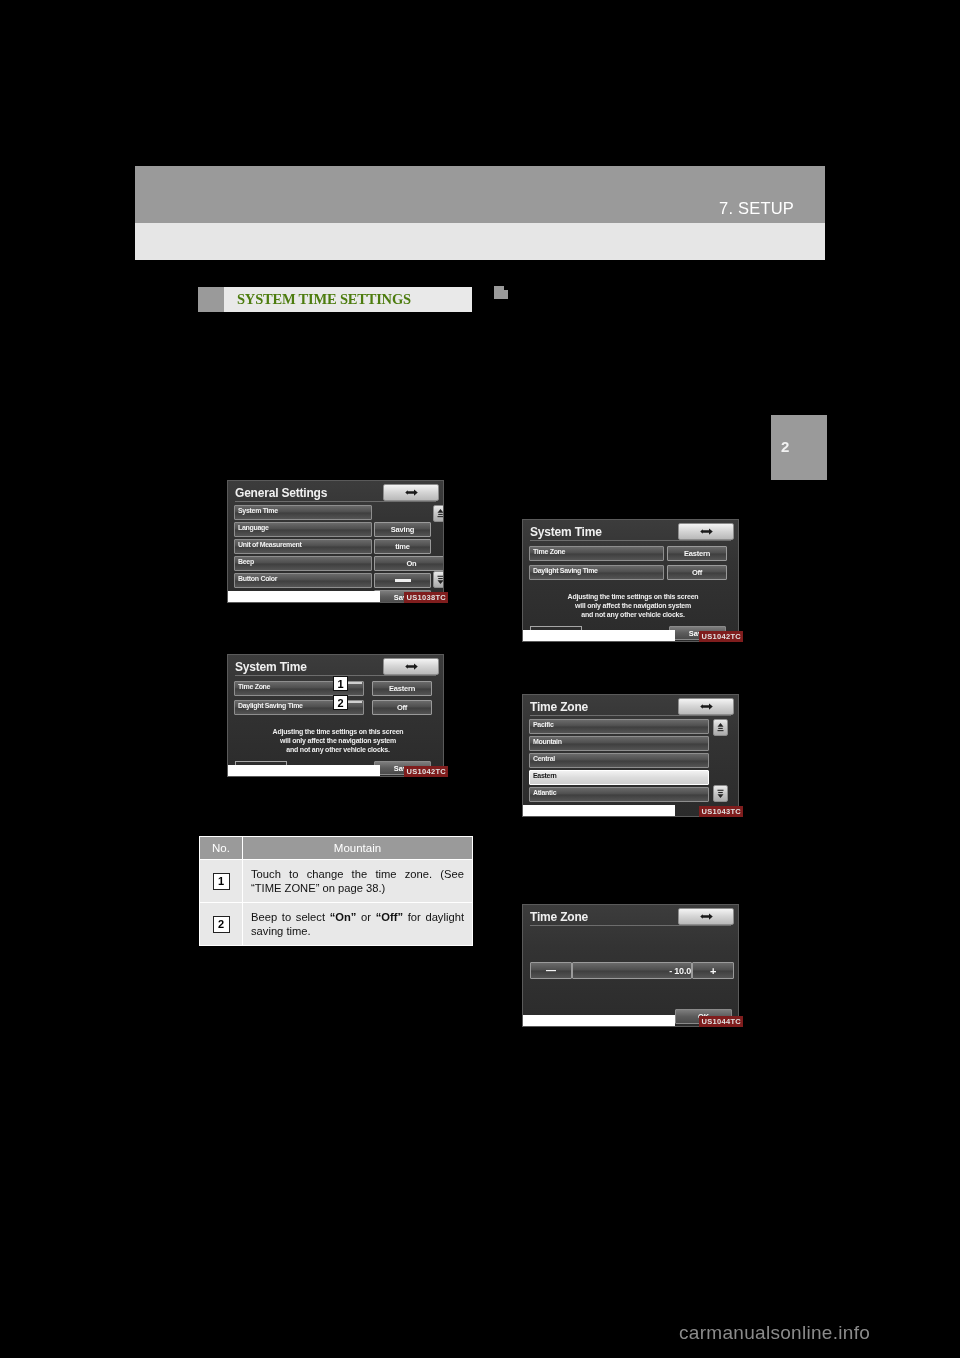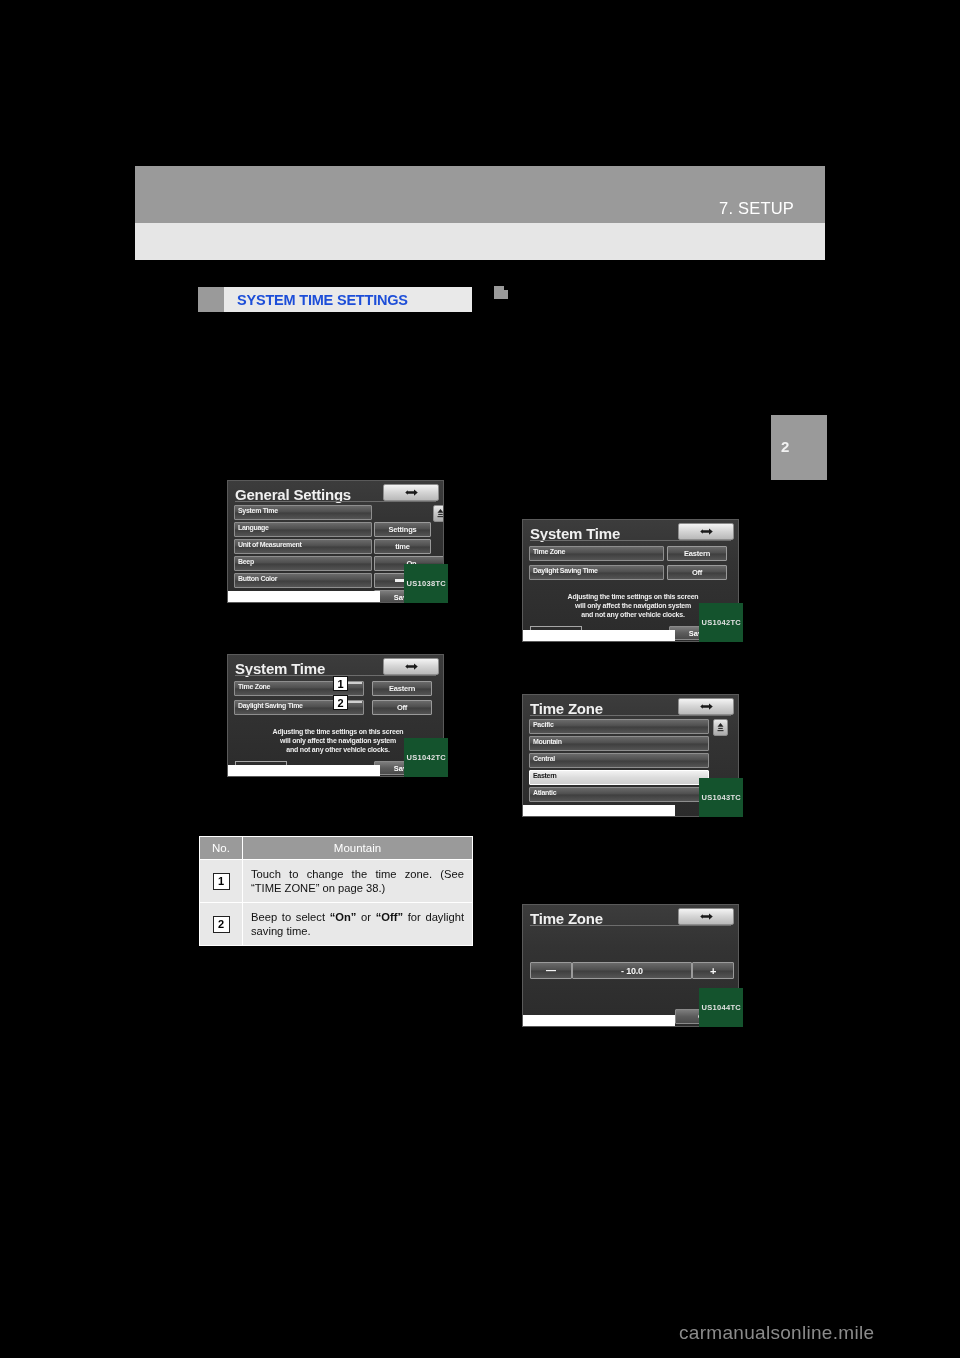--- a/index.html
+++ b/index.html
@@ -33,22 +33,23 @@
     font-weight:bold;
   }
 
   
   .sec-head{
     position:absolute;left:198px;top:287px;width:274px;height:25px;
     background:#e9e9e9;display:flex;align-items:center;
   }
   .sec-head .swatch{width:26px;height:25px;background:#9a9a9a;flex:0 0 auto;}
   .sec-head .txt{
-    font-size:14.5px;font-weight:bold;color:#1d4ed8;margin-left:13px;
+    font-size:14.5px;font-weight:bold;color:#4d7c0f;margin-left:13px;
     letter-spacing:-0.2px;
+    font-family:Liberation Serif, serif;
   }
   .sec-bullet{
     position:absolute;left:494px;top:286px;width:14px;height:13px;
     background:#9a9a9a;
   }
   .sec-bullet:after{
     content:"";position:absolute;right:0;top:0;width:4px;height:4px;background:#000;
   }
 
   
@@ -57,21 +58,21 @@
     padding:4px 4px 0 4px;
   }
   .screen{
     position:relative;width:100%;height:100%;
     background:linear-gradient(180deg,#3c3c3c 0%,#333333 35%,#2b2b2b 100%);
     box-sizing:border-box;overflow:hidden;
     border:1px solid #5a5a5a;
   }
   .screen .s-title{
     position:absolute;left:7px;top:5px;color:#f0f0f0;
-    font-size:15px;font-weight:bold;letter-spacing:-0.2px;
+    font-size:12px;font-weight:bold;letter-spacing:-0.2px;
   }
   .screen .s-rule{
     position:absolute;left:7px;right:7px;top:20px;height:1px;
     background:#6d6d6d;
   }
   .backbtn{
     position:absolute;right:4px;top:3px;width:54px;height:15px;
     background:linear-gradient(180deg,#f4f4f4 0%,#d4d4d4 50%,#b9b9b9 100%);
     border:1px solid #8d8d8d;border-radius:2px;
     display:flex;align-items:center;justify-content:center;
@@ -128,21 +129,21 @@
     border:1px solid #8d8d8d;border-radius:2px;box-sizing:border-box;
     display:flex;align-items:center;justify-content:center;
   }
   .scrollbtn svg{width:9px;height:11px;display:block;}
 
   .botstrip{
     position:absolute;left:0;bottom:0;height:11px;background:#fff;
   }
   .cap{
     position:absolute;bottom:0;right:0;color:#e2e2e2;font-size:7.5px;
-    letter-spacing:.3px;background:#14532d;padding:15px 2px;font-weight:bold;
+    letter-spacing:.3px;background:#7f1d1d;padding:1px 2px;font-weight:bold;
   }
 
   
   .callout{
     position:absolute;width:15px;height:15px;background:#fff;
     border:1px solid #111;box-sizing:border-box;
     display:flex;align-items:center;justify-content:center;
     font-size:11px;font-weight:bold;color:#000;z-index:5;
   }
   .calloutline{
@@ -204,21 +205,21 @@
       </svg>
     </div>
 
     <div class="row" style="left:6px;top:24px;width:138px;">
       <span class="lbl">System Time</span>
     </div>
     <div class="row" style="left:6px;top:41px;width:138px;">
       <span class="lbl">Language</span>
     </div>
     <div class="val" style="left:146px;top:41px;width:57px;">
-      <span>Settings</span>
+      <span>Saving</span>
     </div>
     <div class="row" style="left:6px;top:58px;width:138px;">
       <span class="lbl">Unit of Measurement</span>
     </div>
     <div class="val" style="left:146px;top:58px;width:57px;">
       <span>time</span>
     </div>
     <div class="row" style="left:6px;top:75px;width:138px;">
       <span class="lbl">Beep</span>
     </div>
@@ -421,29 +422,29 @@
     <div class="s-rule"></div>
     <div class="backbtn">
       <svg viewBox="0 0 24 16">
         <path d="M16 3 L22 8 L16 13 L16 10 L6 10 L6 11.5 L2 8 L6 4.5 L6 6 L16 6 Z" fill="#1a1a1a"></path>
       </svg>
     </div>
 
     <div class="val" style="left:7px;top:57px;width:42px;height:17px;">
       <span style="font-size:10px;">—</span>
     </div>
-    <div class="val" style="left:49px;top:57px;width:120px;height:17px;">
+    <div class="val" style="left:49px;top:57px;width:120px;height:17px;justify-content:flex-end;">
       <span style="font-size:9px;">- 10.0</span>
     </div>
     <div class="val" style="left:169px;top:57px;width:42px;height:17px;">
       <span style="font-size:11px;">+</span>
     </div>
 
     <div class="savebtn" style="left:152px;top:104px;width:57px;height:15px;">
       <span>OK</span>
     </div>
 
     <div class="botstrip" style="width:152px;"></div>
   </div>
   <div class="cap">US1044TC</div>
 </div>
 
-<div class="watermark">carmanualsonline.mile</div>
+<div class="watermark">carmanualsonline.info</div>
 
 </body></html>

